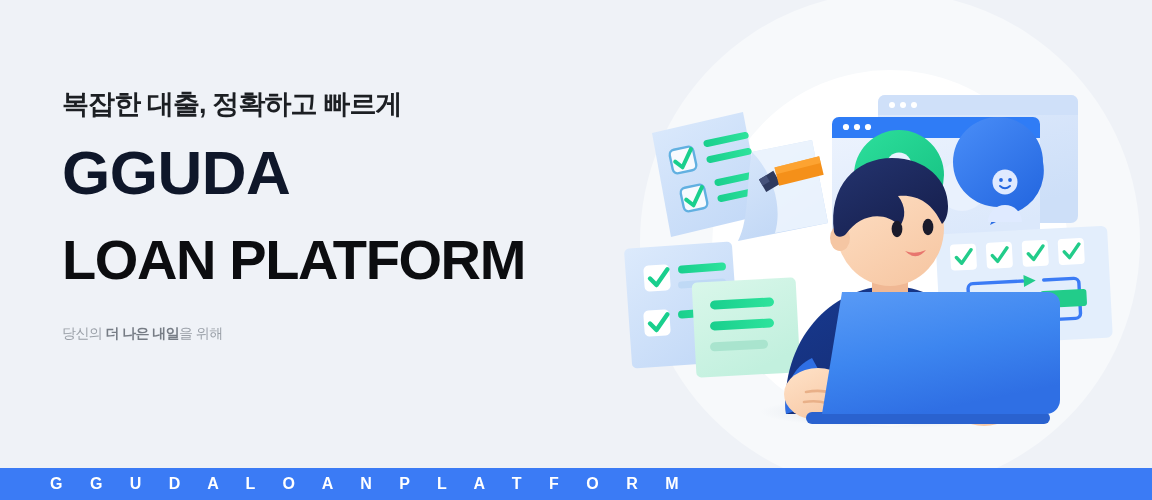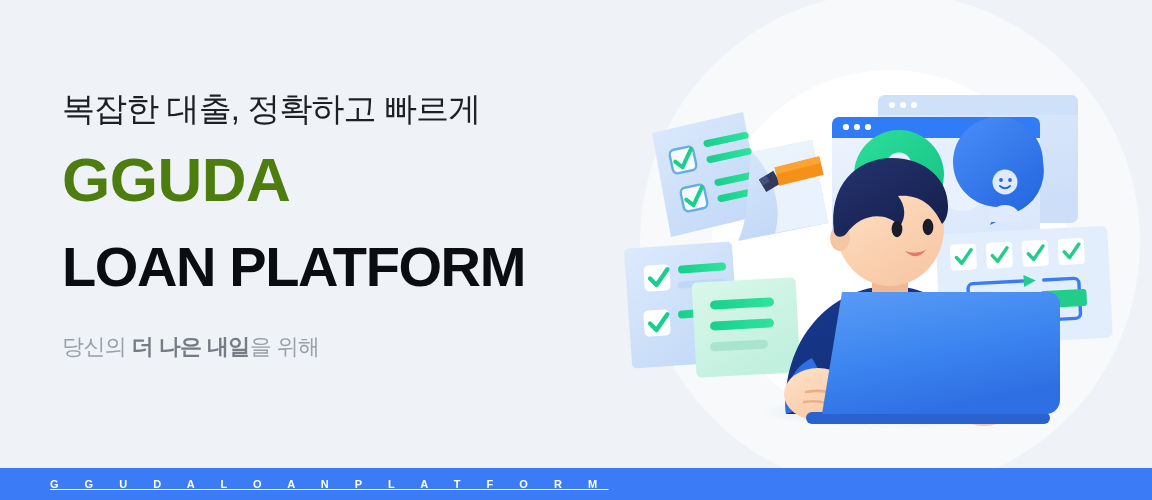--- a/index.html
+++ b/index.html
@@ -27,50 +27,50 @@
   
   .copy {
     position: absolute;
     left: 62px;
     top: 88px;
     width: 540px;
     z-index: 5;
   }
 
   .eyebrow {
-    font-size: 33px;
-    font-weight: 400;
+    font-size: 27px;
+    font-weight: 700;
     color: #1c1f23;
     letter-spacing: -0.9px;
     line-height: 1.25;
     white-space: nowrap;
   }
 
   .brand {
     font-size: 62px;
     font-weight: 800;
-    color: #4d7c0f;
+    color: #0f172a;
     letter-spacing: -0.5px;
     line-height: 1.18;
     margin-top: 14px;
   }
 
   .product {
     font-size: 56px;
     font-weight: 800;
     color: #0c0d10;
     letter-spacing: -1.4px;
     line-height: 1.18;
     margin-top: 18px;
     white-space: nowrap;
   }
 
   .tagline {
     margin-top: 30px;
-    font-size: 22px;
+    font-size: 14px;
     line-height: 1.55;
     color: #9aa0a8;
     font-weight: 500;
     letter-spacing: -0.6px;
   }
   .tagline b { color: #767c85; font-weight: 800; }
 
   
   .art {
     position: absolute;
@@ -90,25 +90,24 @@
     width: 1152px;
     height: 32px;
     background: #3b7bf5;
     display: flex;
     align-items: center;
     z-index: 9;
   }
   .bottom-bar-text {
     padding-left: 50px;
     color: #ffffff;
-    font-size: 11px;
+    font-size: 16px;
     font-weight: 700;
     letter-spacing: 11.5px;
     white-space: nowrap;
-    text-decoration: underline;
   }
 </style>
 </head>
 <body>
 
 <div class="hero">
 
   <div class="copy">
     <div class="eyebrow">복잡한 대출, 정확하고 빠르게</div>
     <div class="brand">GGUDA</div>

